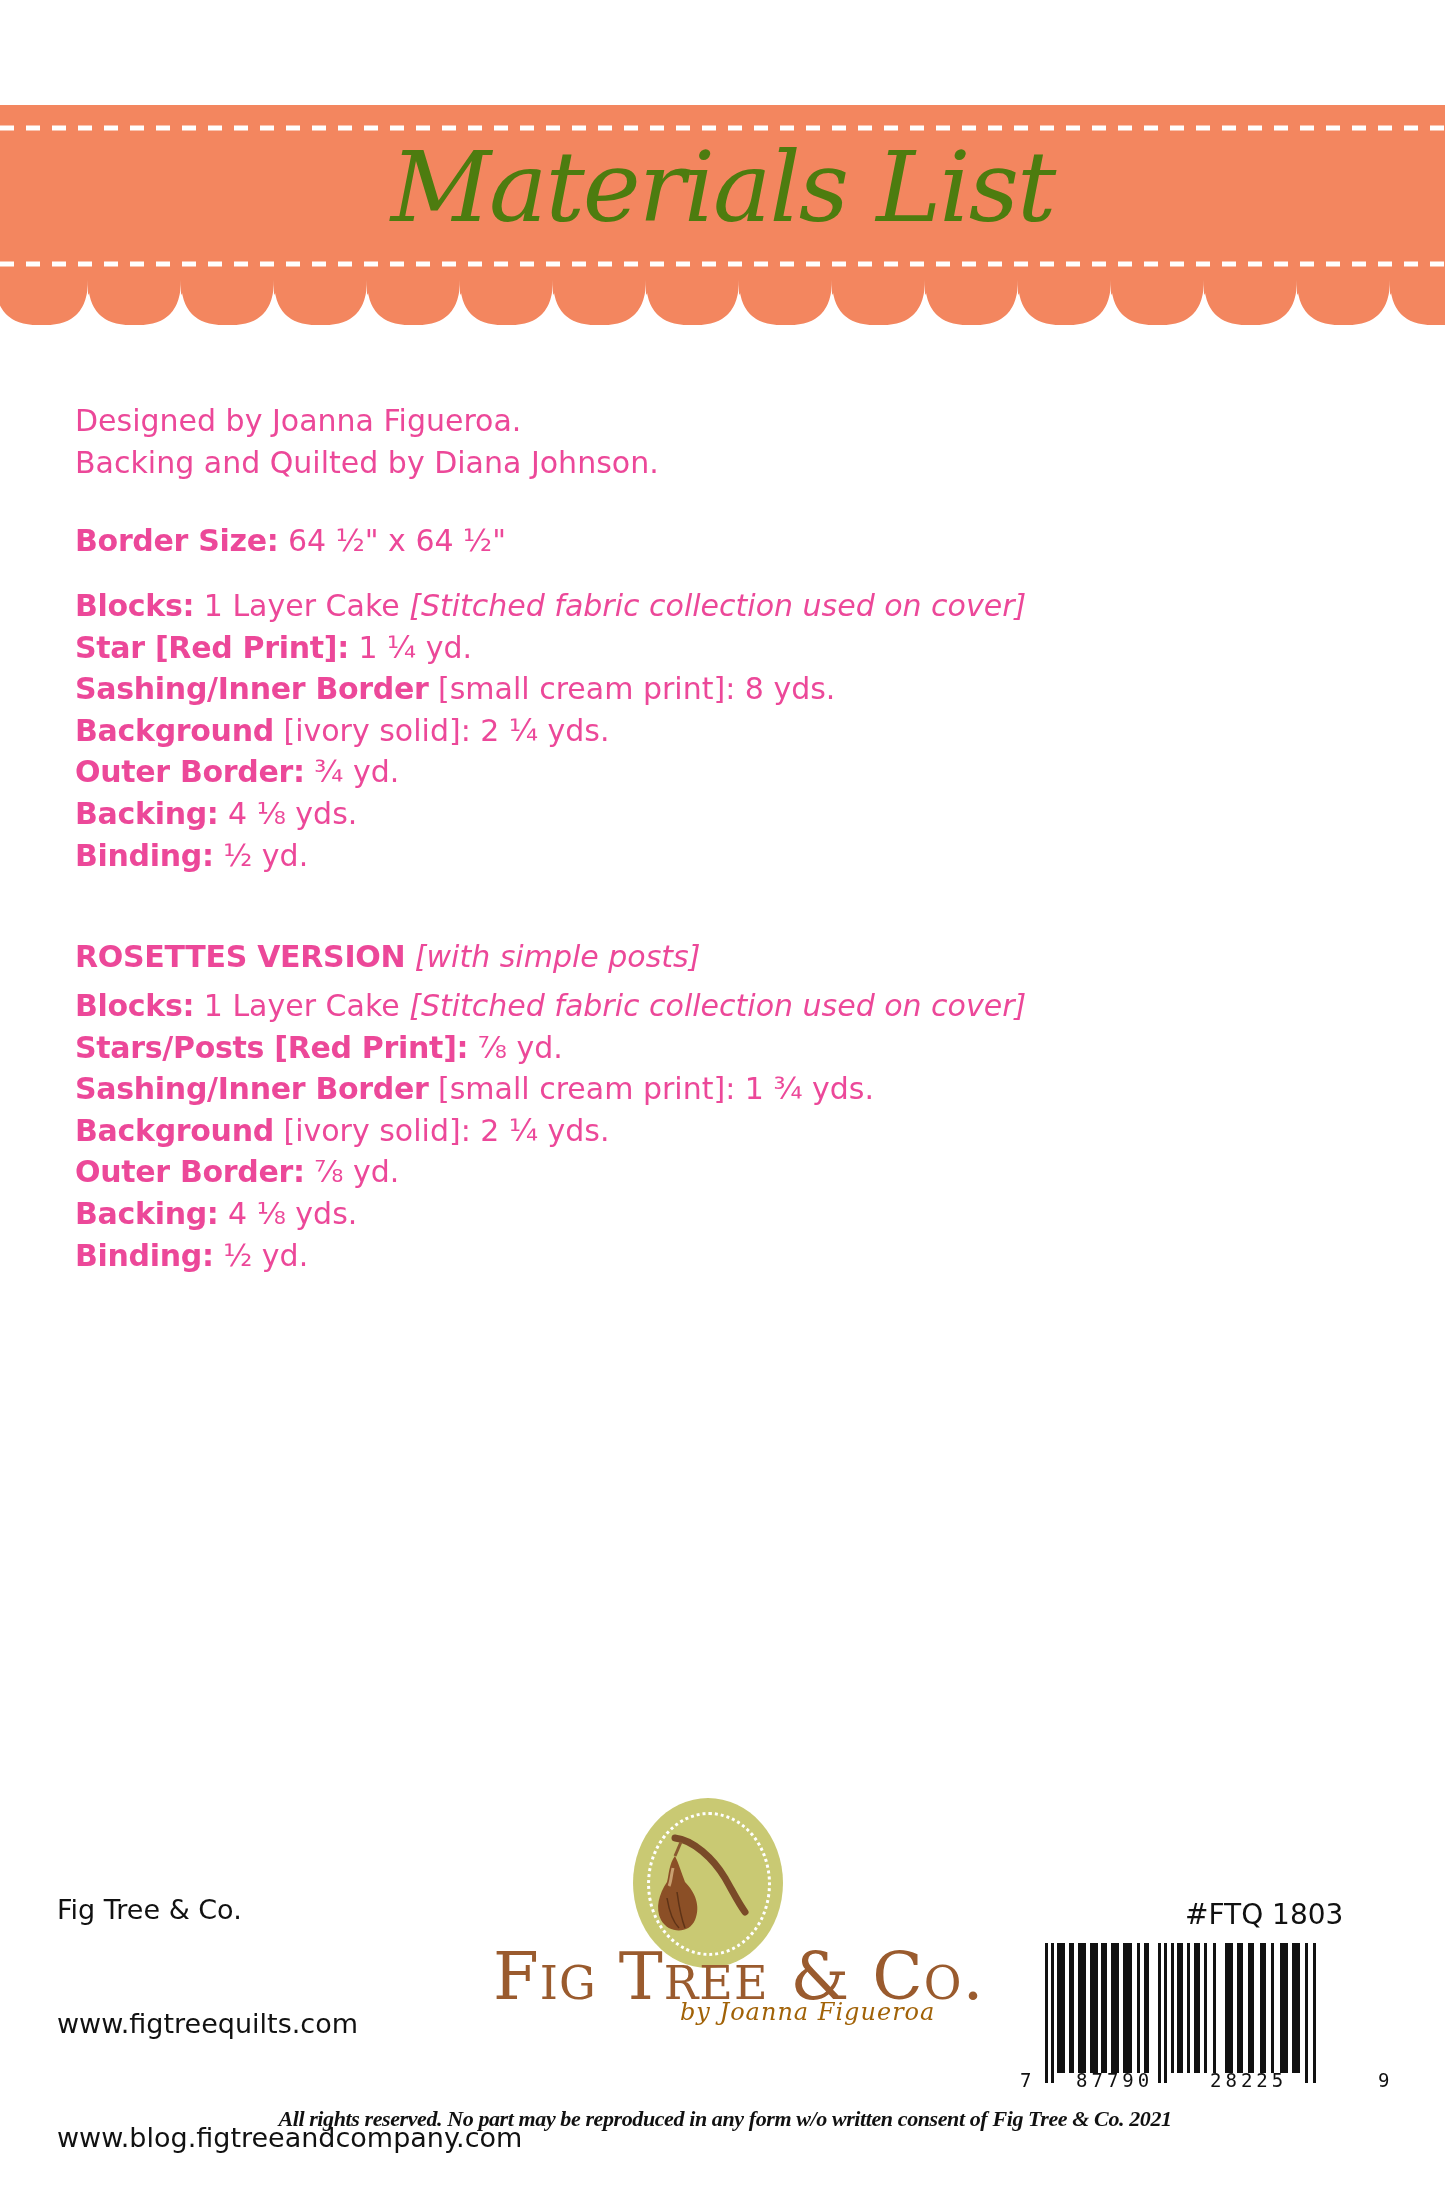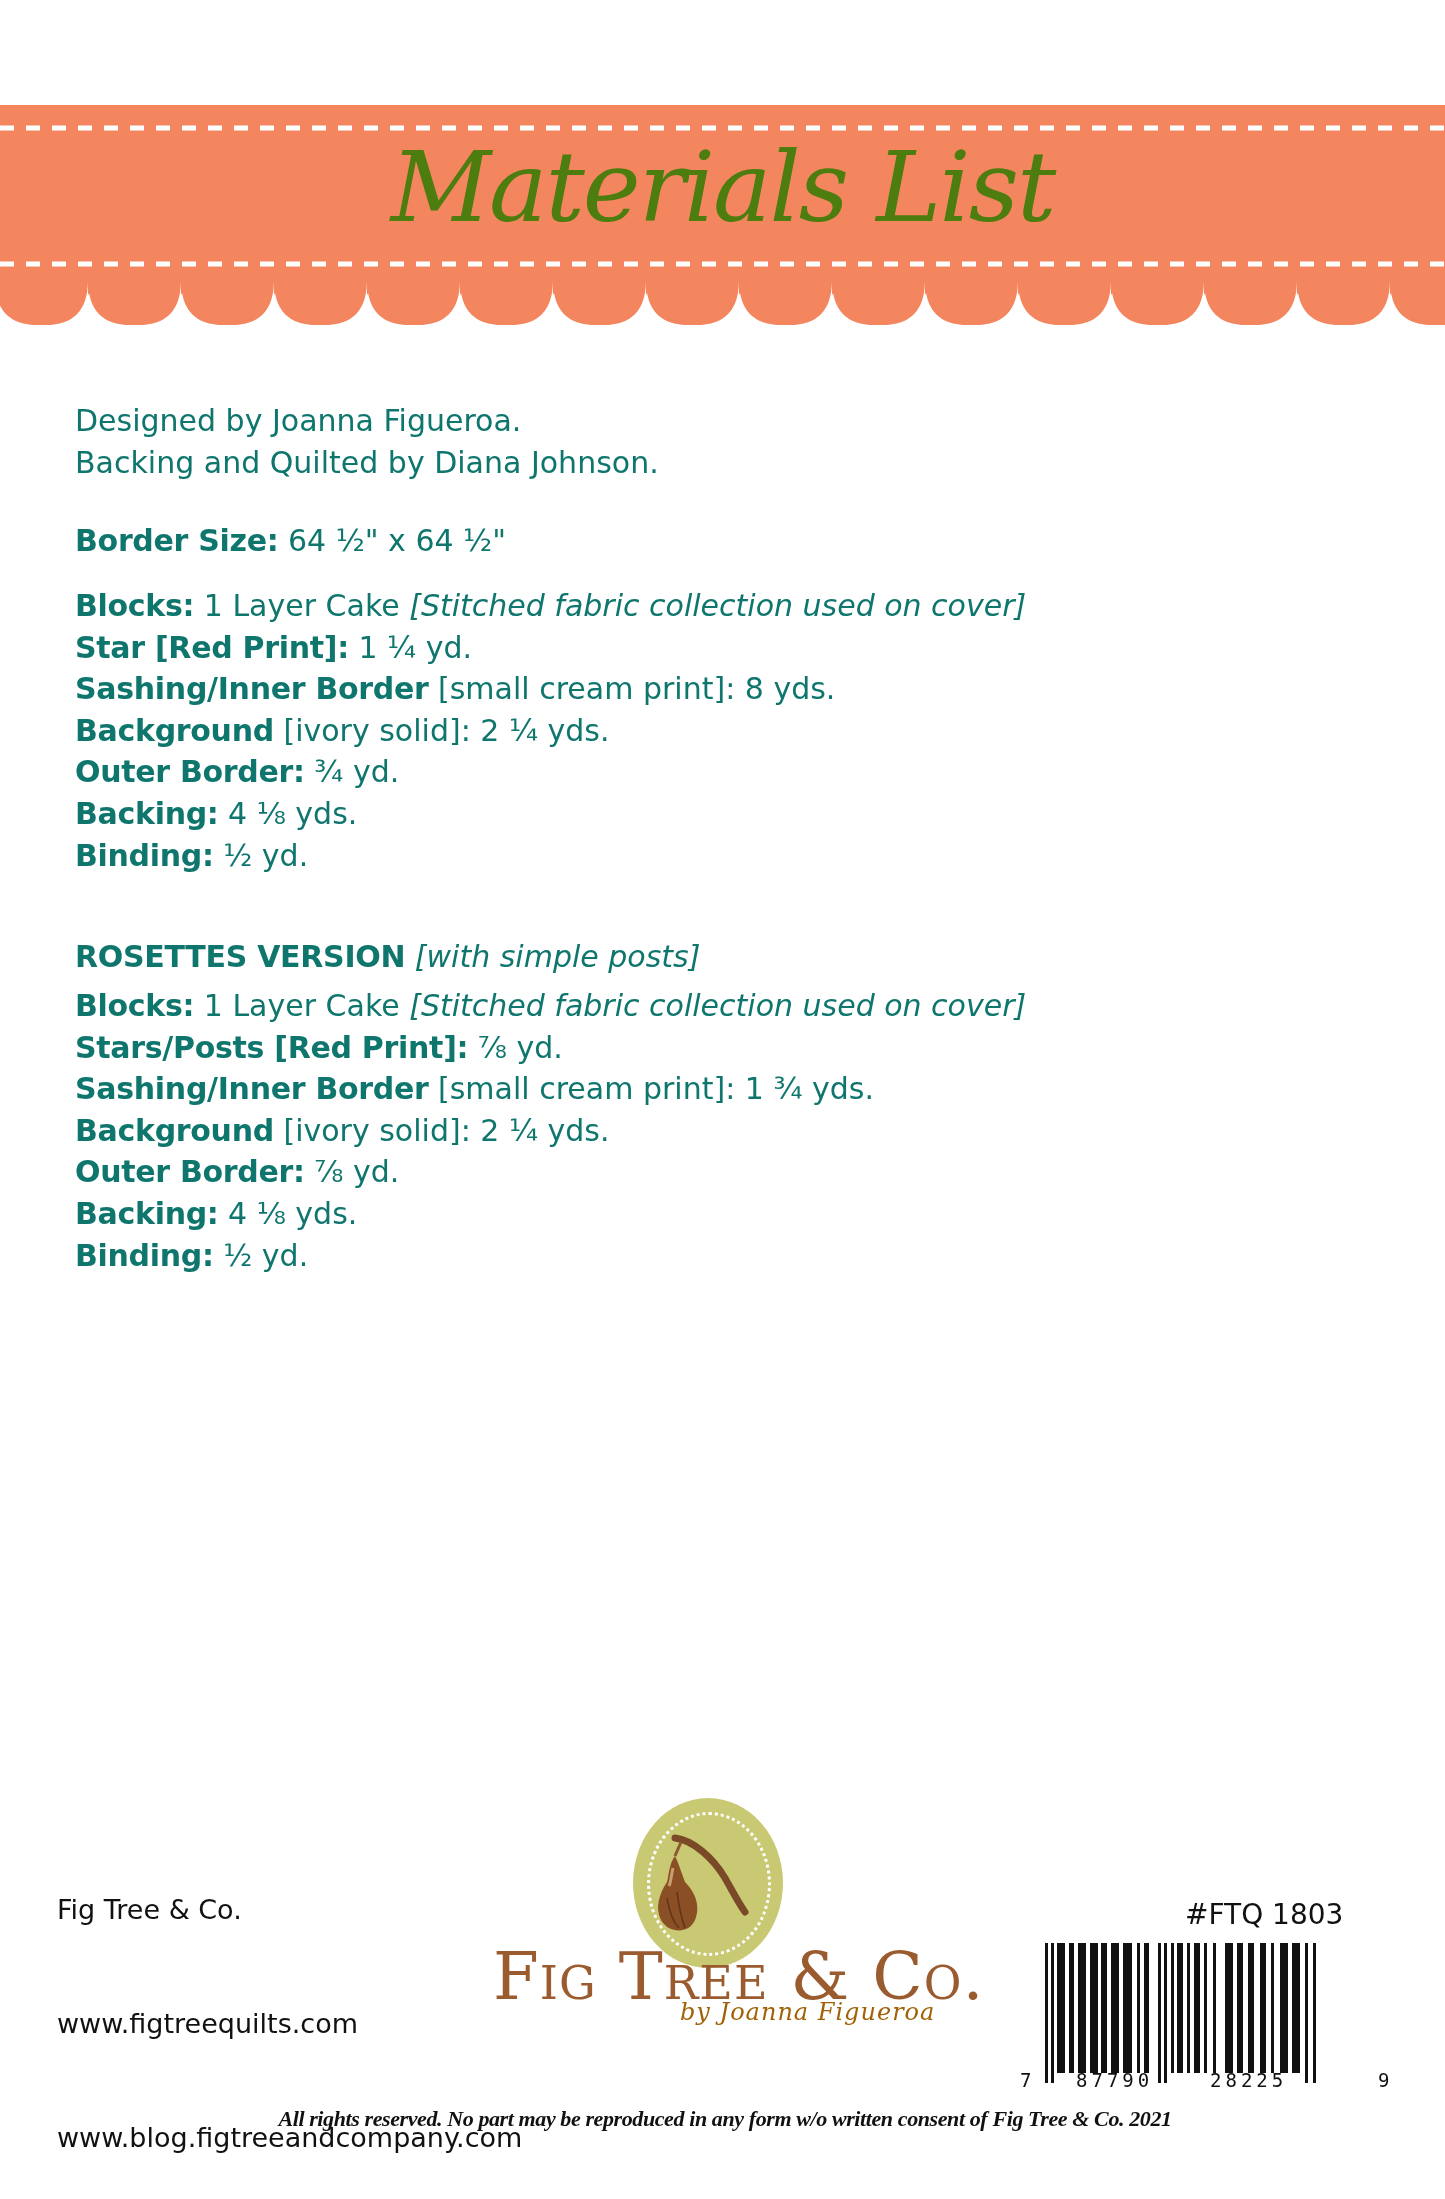--- a/index.html
+++ b/index.html
@@ -8,21 +8,21 @@
 
   
   .banner { position: absolute; left: 0; top: 105px; width: 1445px; height: 222px; }
   .banner svg { position: absolute; left: 0; top: 0; }
   .banner-title { position: absolute; left: 0; top: 22px; width: 1445px; text-align: center;
                   font-family: "DejaVu Serif", serif; font-style: italic; font-size: 98px;
                   color: #4d7c0f; letter-spacing: -2px; line-height: 120px; }
 
   
   .text { position: absolute; left: 75px; font-family: "DejaVu Sans", sans-serif;
-          font-size: 30px; line-height: 41.6px; color: #0f766e; white-space: nowrap; }
+          font-size: 30px; line-height: 41.6px; color: #ec4899; white-space: nowrap; }
   .credits { top: 400px; }
   .quilt-size { top: 520px; }
   .block1 { top: 585px; }
   .rosettes-head { top: 920px; margin-top: 16px; }
   .block2 { top: 985px; }
   .line { display: block; height: 41.6px; }
   .b { font-weight: bold; letter-spacing: -0.3px; }
   .i { font-style: italic; }
 
   

